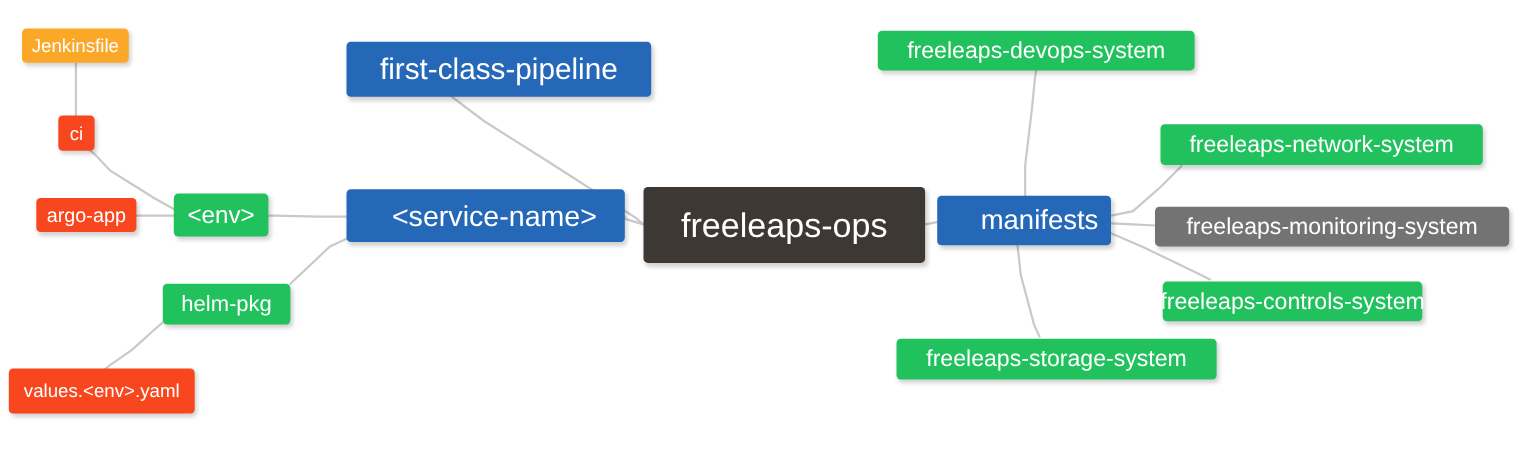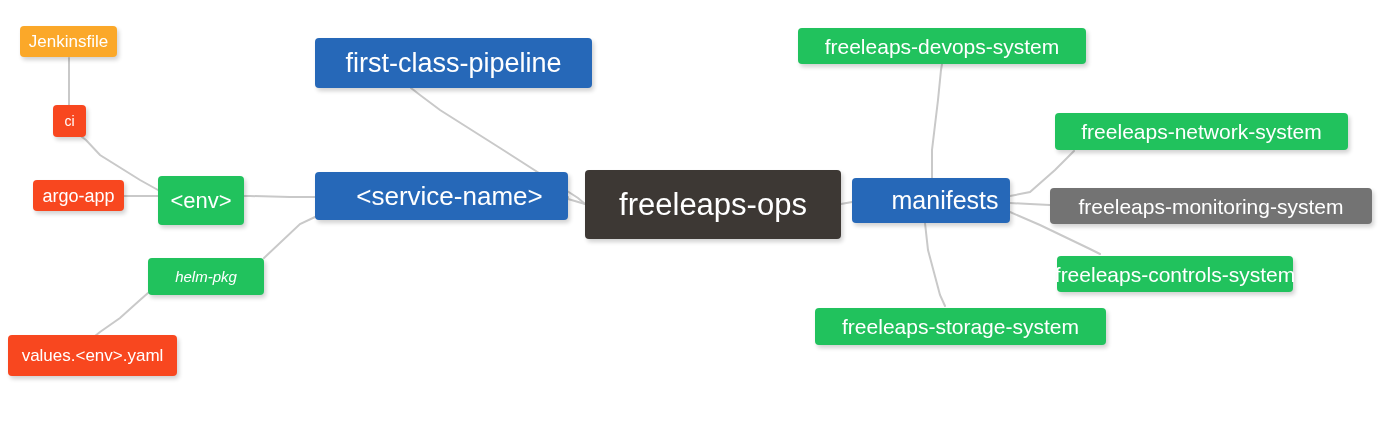--- a/index.html
+++ b/index.html
@@ -77,45 +77,45 @@
       </div>
       <div class="node" style="left: 315px; top: 38px; width: 277px; height: 50px; background: rgb(38, 104, 184); font-size: 27px; text-align: right;">
         <span class="node-label">first-class-pipeline</span>
       </div>
       <div class="node" style="left: 315px; top: 172px; width: 253px; height: 48px; background: rgb(38, 104, 184); font-size: 26px; padding-left: 16px;">
         <span class="node-label">&lt;service-name&gt;</span>
       </div>
       <div class="node" style="left: 852px; top: 178px; width: 158px; height: 45px; background: rgb(38, 104, 184); font-size: 25px; padding-left: 28px;">
         <span class="node-label">manifests</span>
       </div>
-      <div class="node" style="left: 158px; top: 176px; width: 86px; height: 49px; background: rgb(33, 194, 93); font-size: 22px;">
+      <div class="node" style="left: 158px; top: 176px; width: 86px; height: 39px; background: rgb(33, 194, 93); font-size: 22px;">
         <span class="node-label">&lt;env&gt;</span>
       </div>
-      <div class="node" style="left: 148px; top: 258px; width: 116px; height: 37px; background: rgb(33, 194, 93); font-size: 15px; font-style: italic;">
+      <div class="node" style="left: 148px; top: 258px; width: 116px; height: 37px; background: rgb(33, 194, 93); font-size: 20px;">
         <span class="node-label">helm-pkg</span>
       </div>
       <div class="node" style="left: 798px; top: 28px; width: 288px; height: 36px; background: rgb(33, 194, 93); font-size: 21px; align-items: center;">
         <span class="node-label">freeleaps-devops-system</span>
       </div>
       <div class="node" style="left: 1055px; top: 113px; width: 293px; height: 37px; background: rgb(33, 194, 93); font-size: 21px;">
         <span class="node-label">freeleaps-network-system</span>
       </div>
       <div class="node" style="left: 1050px; top: 188px; width: 322px; height: 36px; background: #737373; font-size: 21px;">
         <span class="node-label">freeleaps-monitoring-system</span>
       </div>
       <div class="node" style="left: 1057px; top: 256px; width: 236px; height: 36px; background: rgb(33, 194, 93); font-size: 21px;">
         <span class="node-label">freeleaps-controls-system</span>
       </div>
       <div class="node" style="left: 815px; top: 308px; width: 291px; height: 37px; background: rgb(33, 194, 93); font-size: 21px;">
         <span class="node-label">freeleaps-storage-system</span>
       </div>
       <div class="node" style="left: 20px; top: 26px; width: 97px; height: 31px; background: rgb(251, 168, 41); font-size: 17px;">
         <span class="node-label">Jenkinsfile</span>
       </div>
-      <div class="node" style="left: 53px; top: 105px; width: 33px; height: 32px; background: rgb(248, 71, 31); font-size: 14px;">
+      <div class="node" style="left: 53px; top: 105px; width: 33px; height: 32px; background: rgb(248, 71, 31); font-size: 17px;">
         <span class="node-label">ci</span>
       </div>
       <div class="node" style="left: 33px; top: 180px; width: 91px; height: 31px; background: rgb(248, 71, 31); font-size: 18px;">
         <span class="node-label">argo-app</span>
       </div>
       <div class="node" style="left: 8px; top: 335px; width: 169px; height: 41px; background: rgb(248, 71, 31); font-size: 17px;">
         <span class="node-label">values.&lt;env&gt;.yaml</span>
       </div>
     </div>
 </div>

